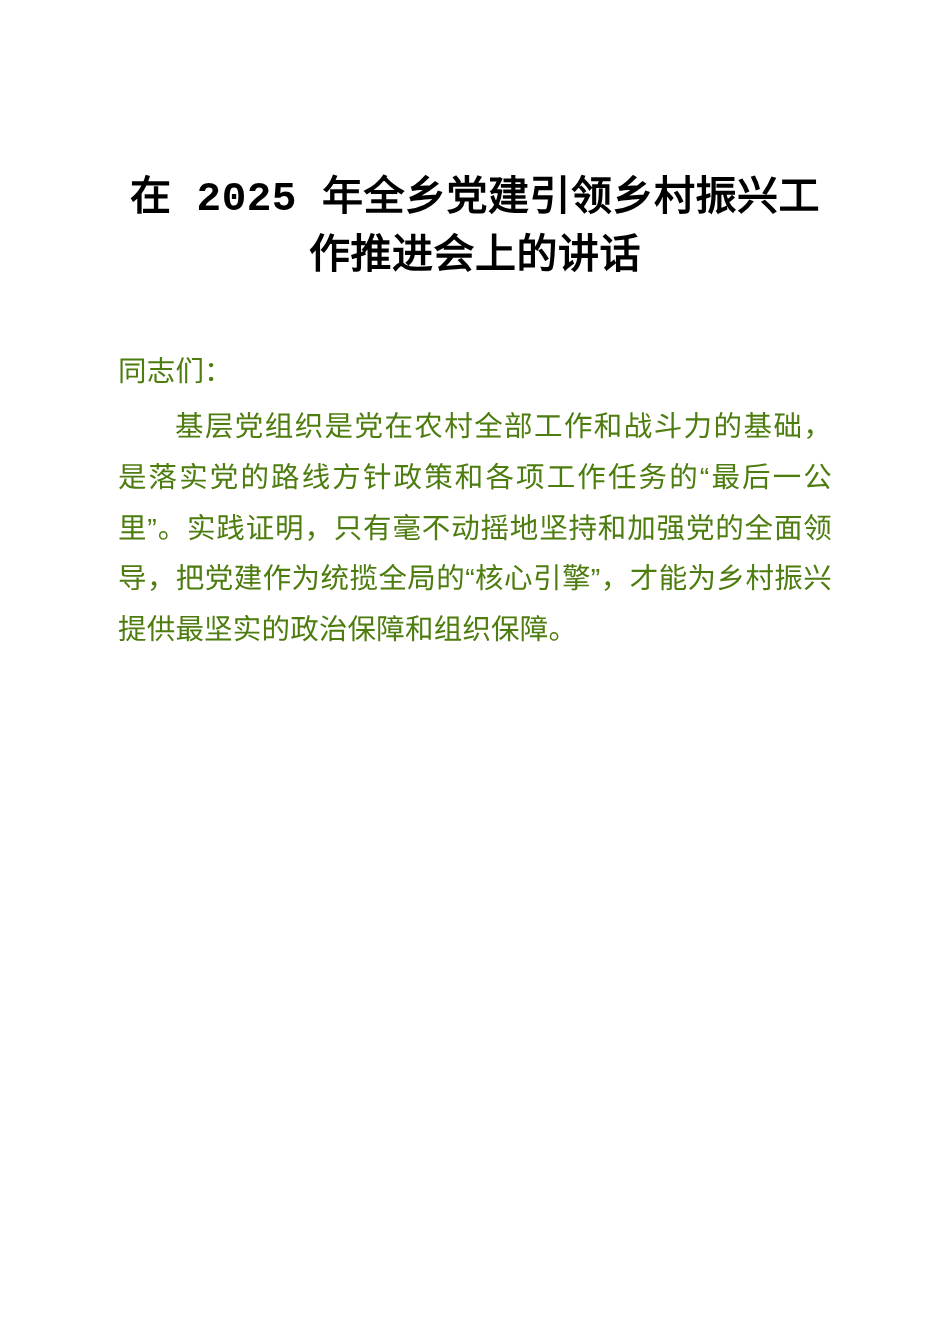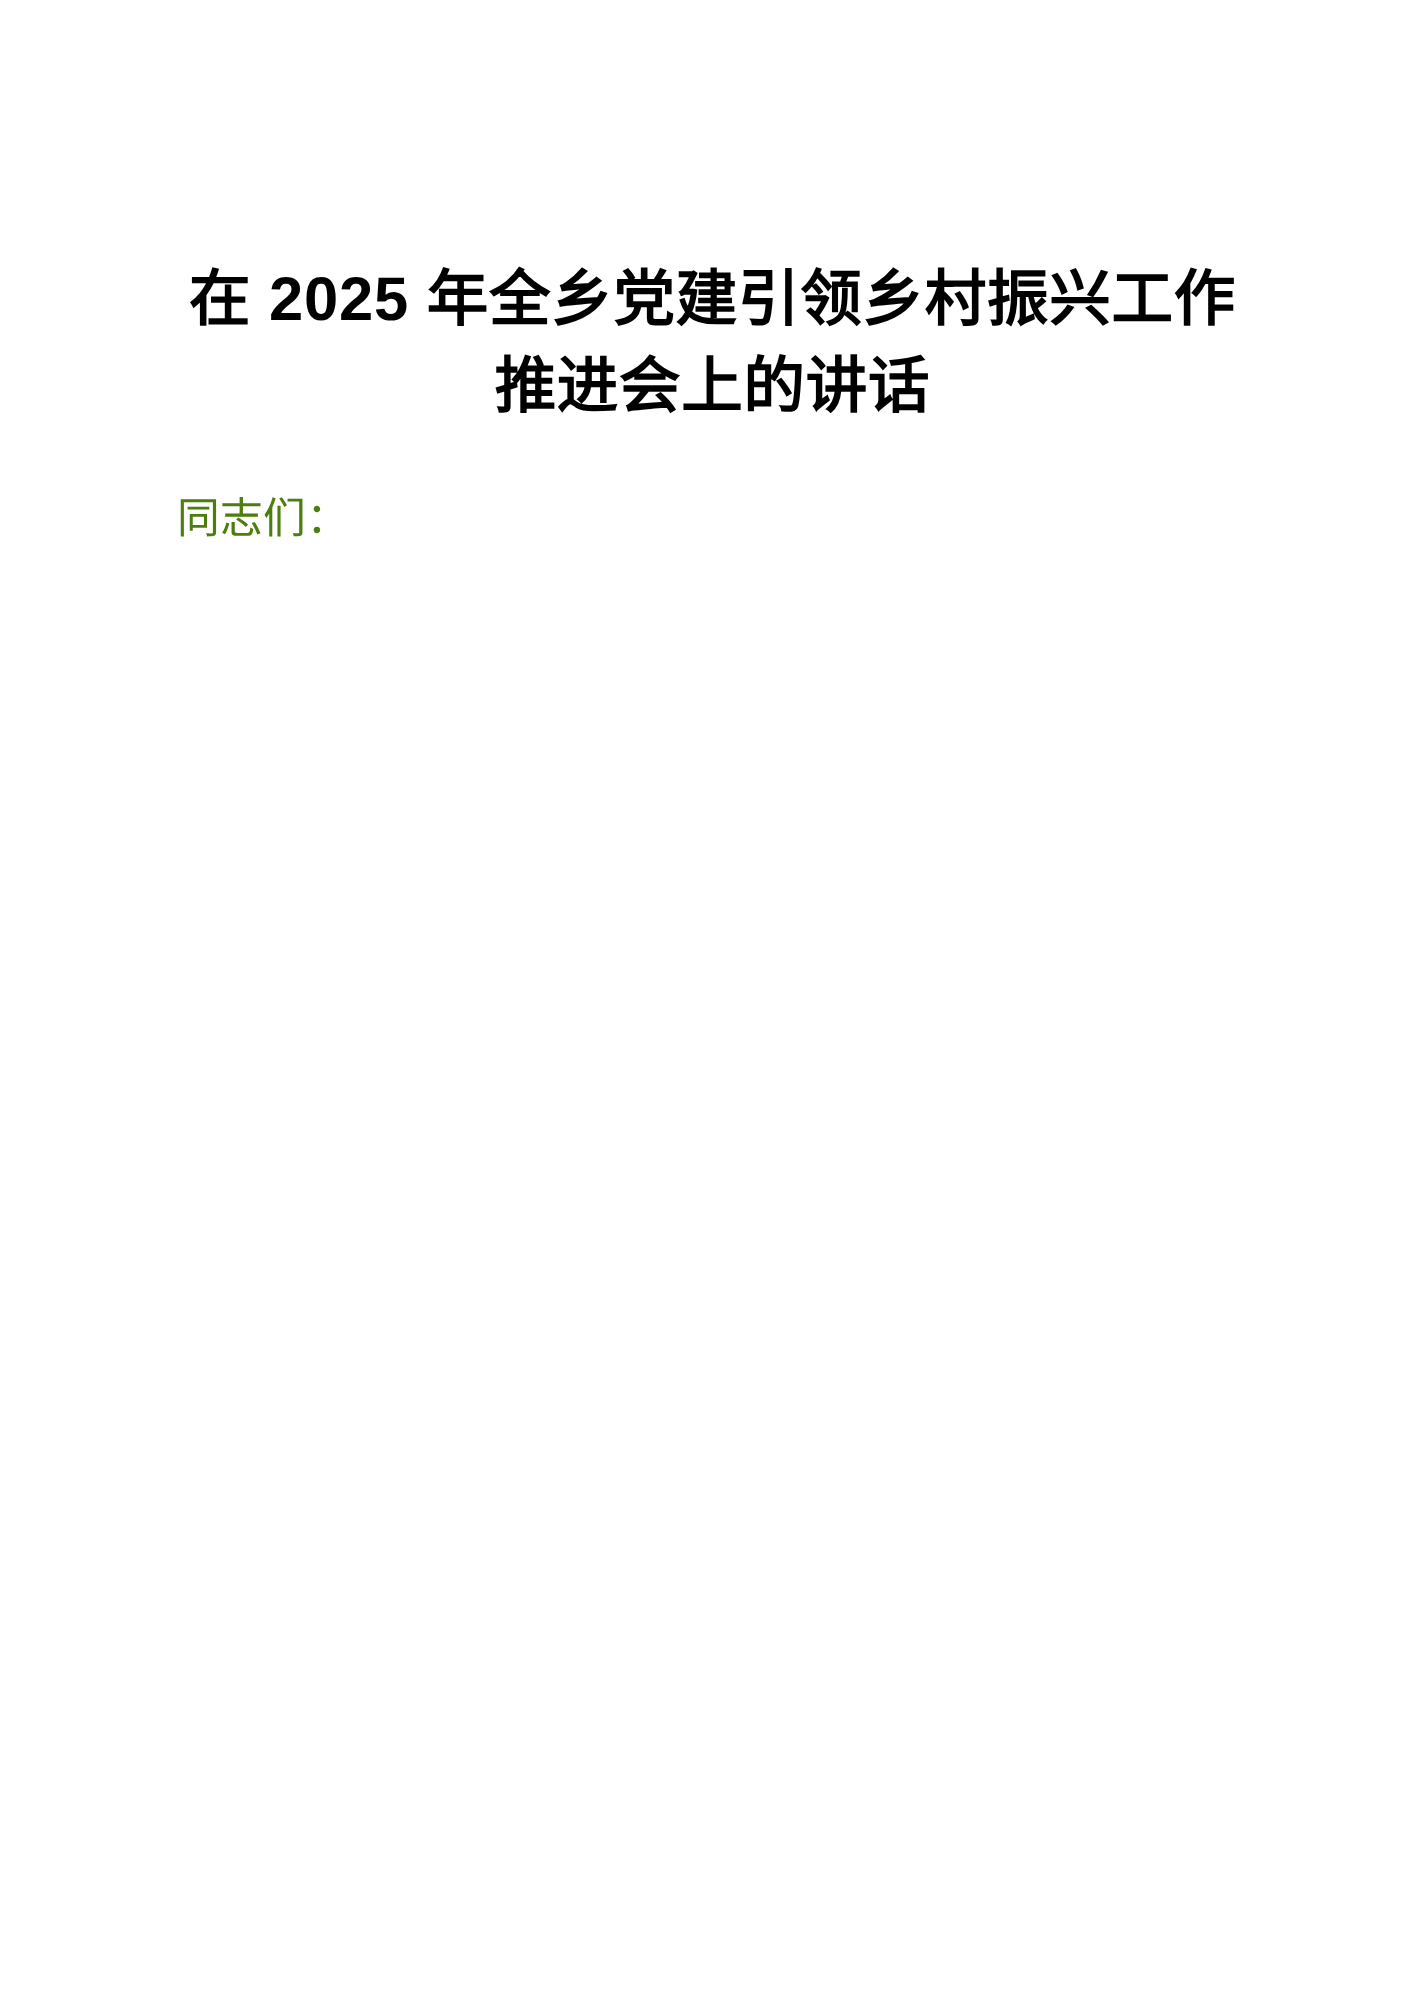--- a/index.html
+++ b/index.html
@@ -15,27 +15,27 @@
     overflow: hidden;
   }
   .page {
     box-sizing: border-box;
     width: 950px;
     height: 1344px;
     padding: 170px 118px 40px 118px;
     background: #ffffff;
   }
   .doc-title {
-    font-family: Liberation Sans, sans-serif;
+    font-family: Liberation Mono, monospace;
     font-weight: bold;
     font-size: 41px;
     line-height: 1.42;
     text-align: center;
     letter-spacing: 0.5px;
-    margin: 0 0 35px 0;
+    margin: 0 0 60px 0;
     color: #000;
   }
   .para {
     font-family: "Liberation Sans", "DejaVu Sans", sans-serif;
     font-size: 28.5px;
     line-height: 1.78;
     letter-spacing: 0.2px;
     margin: 0 0 4px 0;
     text-align: justify;
     text-justify: inter-ideograph;
@@ -52,13 +52,14 @@
     text-indent: 2em;
   }
 </style>
 </head>
 <body>
 
 <div class="page">
   <h1 class="doc-title">在 2025 年全乡党建引领乡村振兴工作推进会上的讲话</h1>
 
   <p class="para salutation">同志们：</p>
+  <p class="para indent">基层党组织是党在农村全部工作和战斗力的基础，是落实党的路线方针政策和各项工作任务的“最后一公里”。实践证明，只有毫不动摇地坚持和加强党的全面领导，把党建作为统揽全局的“核心引擎”，才能为乡村振兴提供最坚实的政治保障和组织保障。</p>
 </div>
 
 </body></html>

